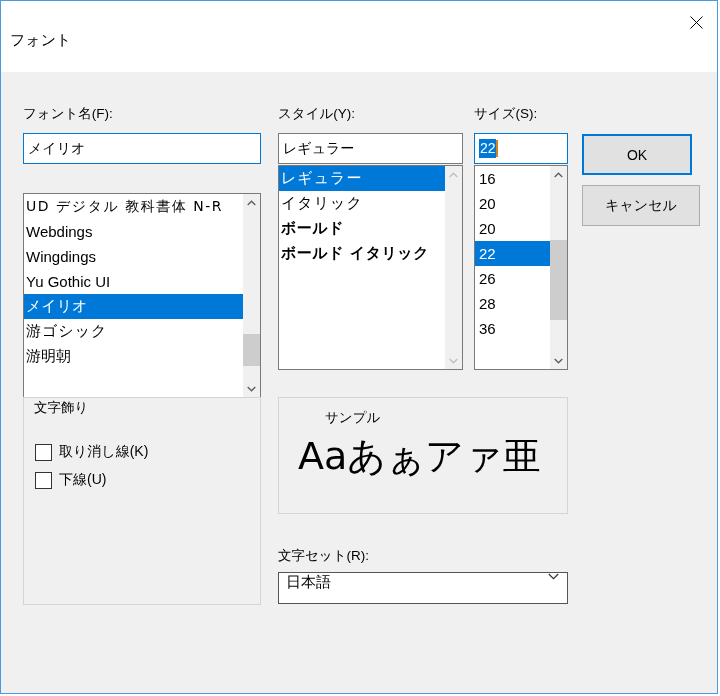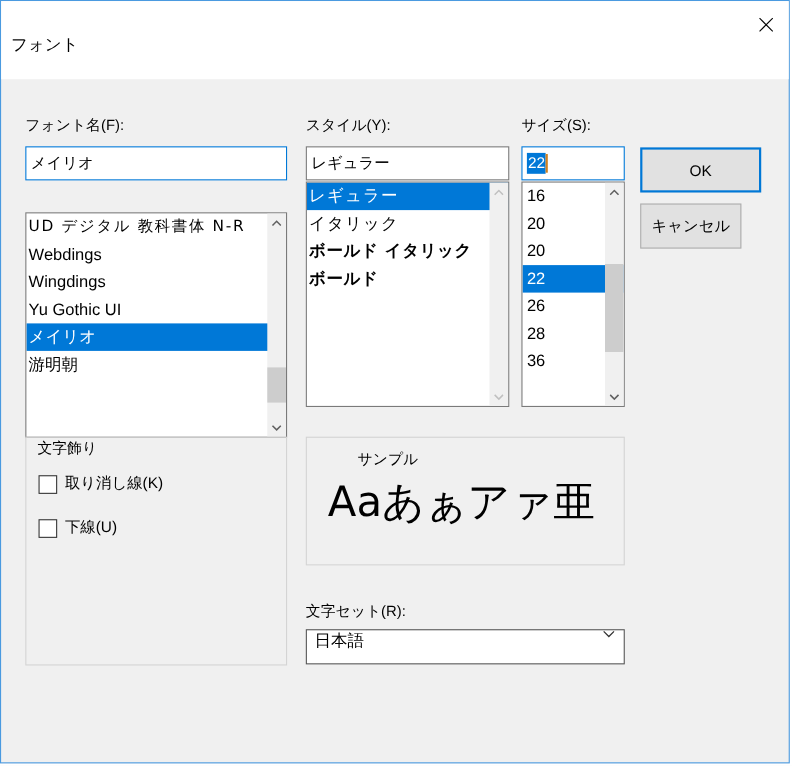--- a/index.html
+++ b/index.html
@@ -275,20 +275,21 @@
     <span>メイリオ</span>
   </div>
 
   <div class="listbox" style="left:22px; top:164px; width:238px; height:205px;margin-top:28px;">
     <div class="list-items" id="font-name-items">
         <div class="list-item f-ud">UD  デジタル  教科書体  N-R</div>
         <div class="list-item f-web">Webdings</div>
         <div class="list-item f-wing">Wingdings</div>
         <div class="list-item f-yu">Yu Gothic UI</div>
         <div class="list-item f-meiryo selected">メイリオ</div>
+        <div class="list-item f-yugo">游ゴシック</div>
         <div class="list-item f-yumin">游明朝</div>
       </div>
     <div class="scrollbar">
       <div class="sb-arrow up">
         <svg width="9" height="6" viewBox="0 0 9 6">
             <polyline points="0.7,5 4.5,1.2 8.3,5" fill="none" stroke="#606060" stroke-width="1.4"></polyline>
           </svg>
       </div>
       <div class="sb-thumb" style="top:140px; height:32px;"></div>
       <div class="sb-arrow down">
@@ -300,22 +301,22 @@
   </div>
 
   <div class="edit" style="left:277px; top:132px; width:185px; height:31px;">
     <span>レギュラー</span>
   </div>
 
   <div class="listbox" style="left:277px; top:164px; width:185px; height:205px;">
     <div class="list-items" id="style-items">
         <div class="list-item st-reg selected">レギュラー</div>
         <div class="list-item st-ital">イタリック</div>
+        <div class="list-item st-bold">ボールド</div>
         <div class="list-item st-boldi">ボールド イタリック</div>
-        <div class="list-item st-bold">ボールド</div>
       </div>
     <div class="scrollbar">
       <div class="sb-arrow up">
         <svg width="9" height="6" viewBox="0 0 9 6">
             <polyline points="0.7,5 4.5,1.2 8.3,5" fill="none" stroke="#c0c0c0" stroke-width="1.4"></polyline>
           </svg>
       </div>
       <div class="sb-arrow down">
         <svg width="9" height="6" viewBox="0 0 9 6">
             <polyline points="0.7,1 4.5,4.8 8.3,1" fill="none" stroke="#c0c0c0" stroke-width="1.4"></polyline>
@@ -350,28 +351,28 @@
         <svg width="9" height="6" viewBox="0 0 9 6">
             <polyline points="0.7,1 4.5,4.8 8.3,1" fill="none" stroke="#606060" stroke-width="1.4"></polyline>
           </svg>
       </div>
     </div>
   </div>
 
   <div class="button default" style="left:581px; top:133px; width:110px; height:41px;">
     <span>OK</span>
   </div>
-  <div class="button" style="left:581px; top:184px; width:92px; height:41px;">
+  <div class="button" style="left:581px; top:184px; width:118px; height:41px;">
     <span>キャンセル</span>
   </div>
 
   <div class="groupbox" style="left:22px; top:396px; width:238px; height:208px;"></div>
   <div class="group-legend" style="left:30px; top:398px;">文字飾り</div>
 
-  <div class="checkbox-row" style="left:34px; top:430px;">
+  <div class="checkbox-row" style="left:34px; top:442px;">
     <span class="cb-box"></span>
     <span class="cb-label">取り消し線(K)</span>
   </div>
   <div class="checkbox-row" style="left:34px; top:470px;">
     <span class="cb-box"></span>
     <span class="cb-label">下線(U)</span>
   </div>
 
   <div class="groupbox" style="left:277px; top:396px; width:290px; height:117px;"></div>
   <div class="group-legend" style="left:285px; top:408px;margin-left:36px;">サンプル</div>

